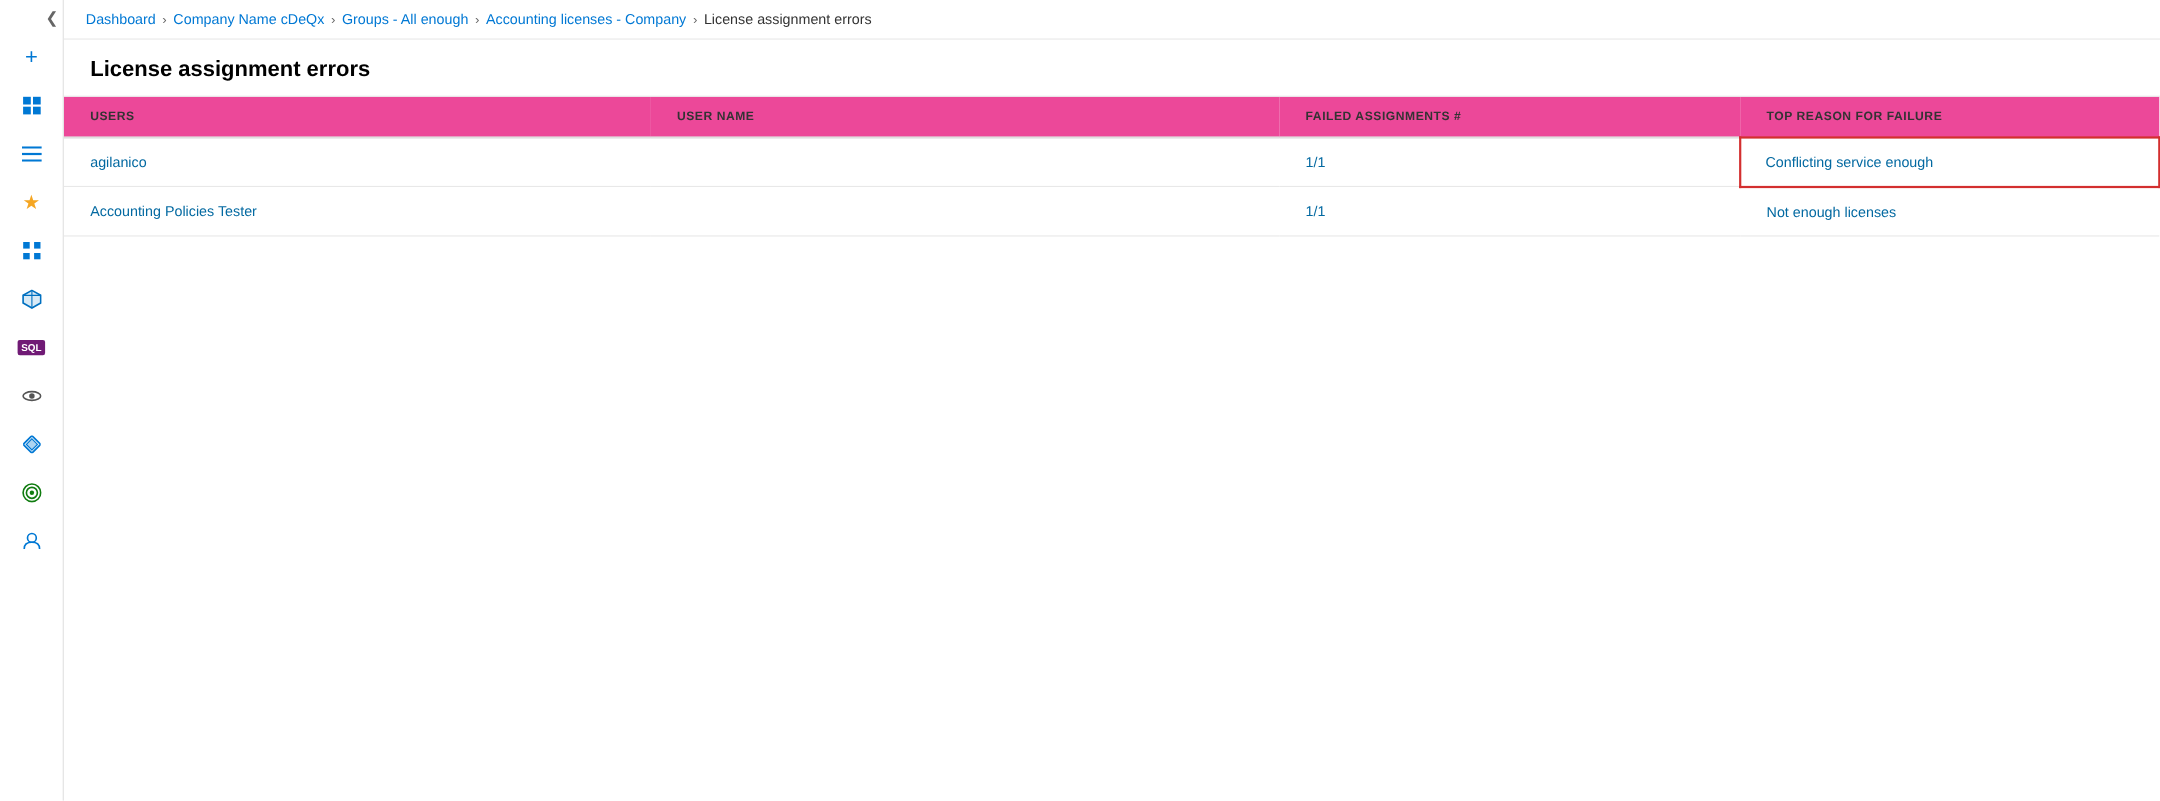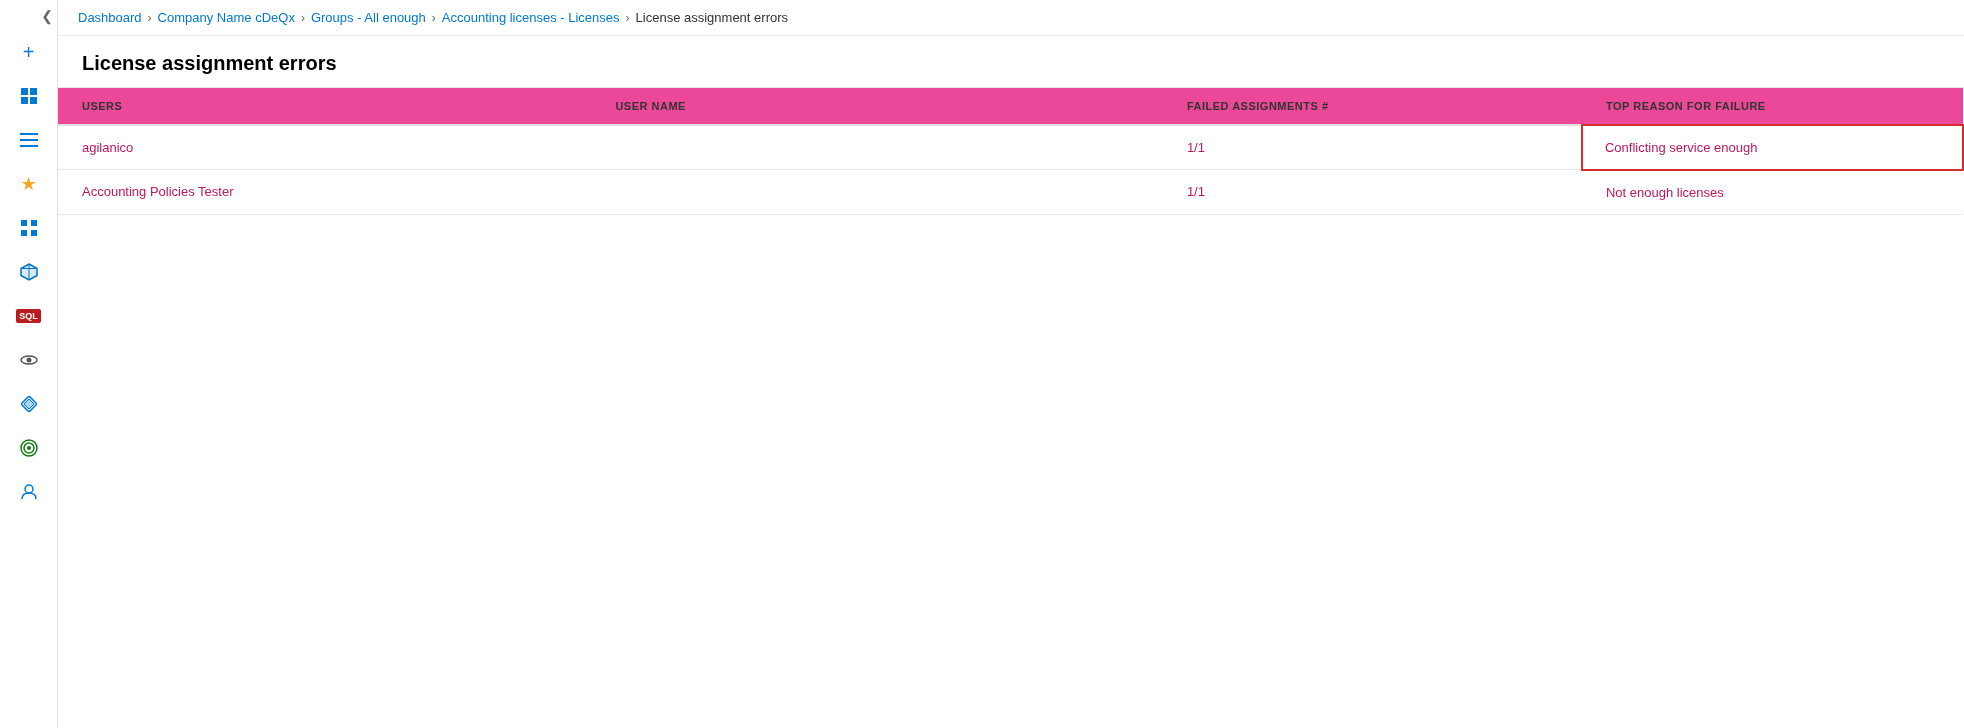--- a/index.html
+++ b/index.html
@@ -118,21 +118,21 @@
       font-size: 11px;
       font-weight: 600;
       color: #333;
       text-transform: uppercase;
       letter-spacing: 0.5px;
       background: #ec4899;
     }
     td {
       padding: 14px 24px;
       font-size: 13px;
-      color: #be185d;
+      color: #0369a1;
       border-bottom: 1px solid #e8e8e8;
       vertical-align: middle;
     }
 
     
     .col-users { width: 28%; }
     .col-username { width: 30%; }
     .col-failed { width: 22%; }
     .col-reason { width: 20%; }
 
@@ -191,21 +191,21 @@
   <div class="sidebar-item">
     <span class="sidebar-icon">
       <svg width="18" height="18" viewBox="0 0 18 18" fill="none">
         <polygon points="9,1 17,5.5 17,12.5 9,17 1,12.5 1,5.5" stroke="#0070c0" stroke-width="1.5" fill="rgba(0,112,192,0.15)"></polygon>
         <line x1="9" y1="1" x2="9" y2="17" stroke="#0070c0" stroke-width="1"></line>
         <line x1="1" y1="5.5" x2="17" y2="5.5" stroke="#0070c0" stroke-width="1"></line>
       </svg>
     </span>
   </div>
   <div class="sidebar-item">
-    <span class="sidebar-icon" style="font-size:9px; font-weight:bold; background:#b91c1c; color:white; border-radius:2px; padding:2px 3px;">SQL</span>
+    <span class="sidebar-icon" style="font-size:9px; font-weight:bold; background:#701a75; color:white; border-radius:2px; padding:2px 3px;">SQL</span>
   </div>
   <div class="sidebar-item">
     <span class="sidebar-icon">
       <svg width="18" height="18" viewBox="0 0 18 18" fill="none">
         <ellipse cx="9" cy="9" rx="8" ry="4" stroke="#555" stroke-width="1.5" fill="none"></ellipse>
         <circle cx="9" cy="9" r="2.5" fill="#555"></circle>
       </svg>
     </span>
   </div>
   <div class="sidebar-item">
@@ -237,21 +237,21 @@
 
 <div class="main">
 
   <div class="breadcrumb">
     <a>Dashboard</a>
     <span class="breadcrumb-separator">›</span>
     <a>Company Name cDeQx</a>
     <span class="breadcrumb-separator">›</span>
     <a>Groups - All enough</a>
     <span class="breadcrumb-separator">›</span>
-    <a>Accounting licenses - Licenses</a>
+    <a>Accounting licenses - Company</a>
     <span class="breadcrumb-separator">›</span>
     <span class="breadcrumb-current">License assignment errors</span>
   </div>
 
   <div class="page-header">
     <h1 class="page-title">License assignment errors</h1>
   </div>
 
   <div class="table-container">
     <table>

